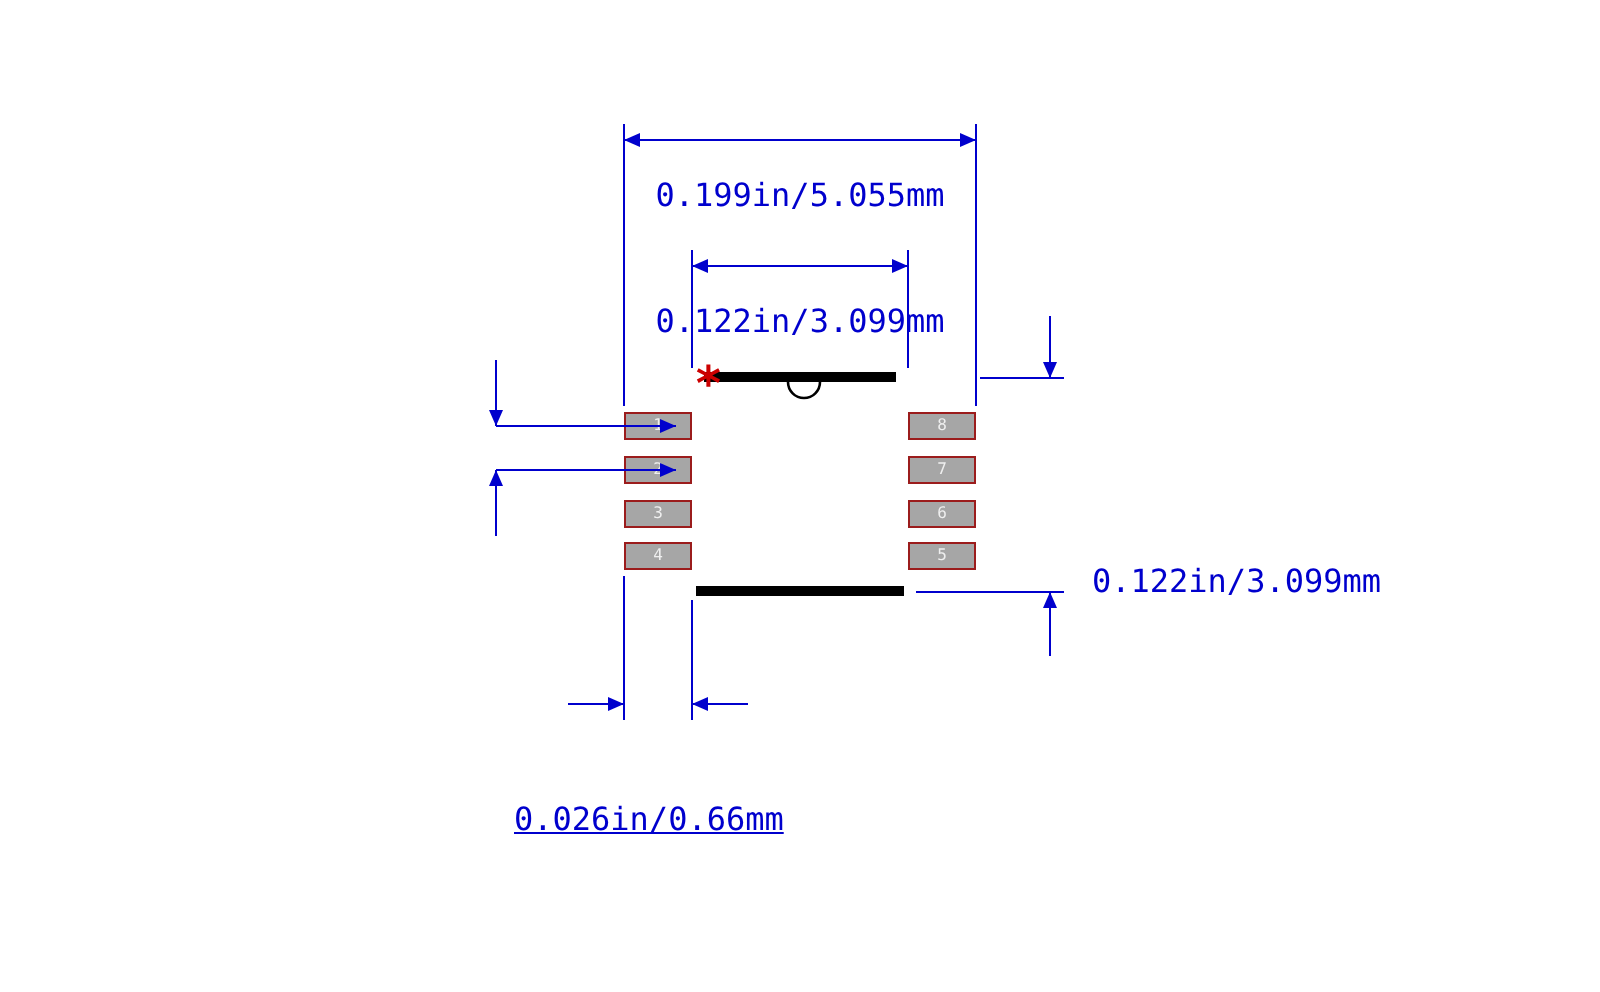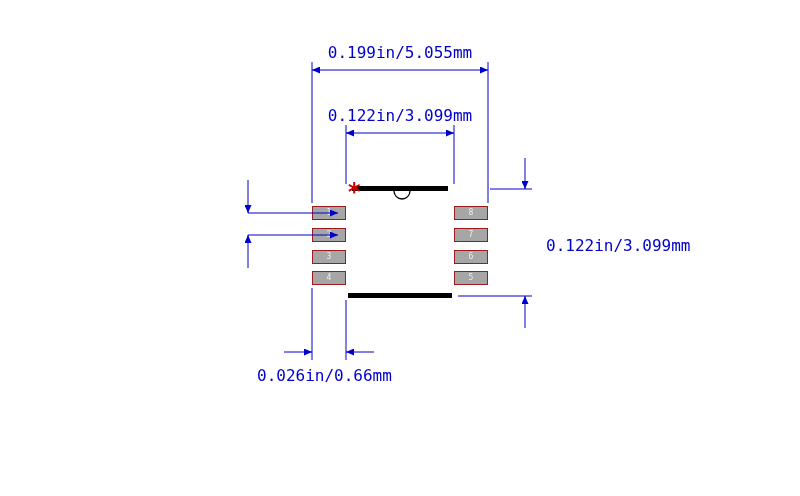--- a/index.html
+++ b/index.html
@@ -3,21 +3,21 @@
 <meta charset="utf-8">
 <style>
   * { margin:0; padding:0; box-sizing:border-box; }
   html,body { background:#ffffff; }
   .stage {
     position:relative; width:800px; height:496px; background:#ffffff;
     overflow:hidden; font-family:"DejaVu Sans Mono", monospace;
   }
   .dim-text {
     position:absolute; color:#0000cd; font-size:16px;
-    white-space:nowrap; line-height:18px;
+    white-space:nowrap; line-height:18px;margin-top:45px;
   }
   .dim-text.centered { text-align:center; }
   .package-body {
     position:absolute; left:346px; top:186px; width:108px; height:112px;
     background:#ffffff;
   }
   .bar { position:absolute; background:#000000; height:5px; }
   .bar.top { left:352px; top:186px; width:96px; }
   .bar.bottom { left:348px; top:293px; width:104px; }
   .pin {
@@ -94,15 +94,15 @@
 
   <div class="pin1-marker">*</div>
 
   <div class="dim-text centered" style="left:300px; top:44px; width:200px;">0.199in/5.055mm</div>
 
   <div class="dim-text centered" style="left:300px; top:107px; width:200px;">0.122in/3.099mm</div>
 
 
   <div class="dim-text" style="left:546px; top:237px;">0.122in/3.099mm</div>
 
-  <div class="dim-text" style="left:257px; top:367px;">0.026in/0.66mm</div>
+  <div class="dim-text" style="left:257px; top:356px;text-decoration:underline;">0.026in/0.66mm</div>
 
 </div>
 
 </body></html>

